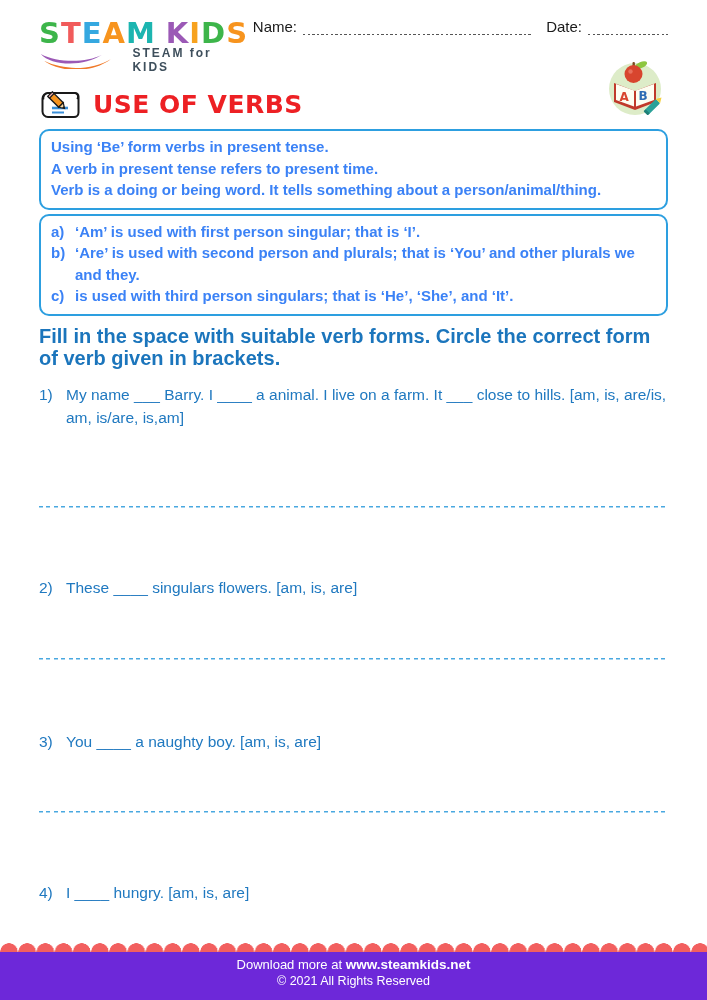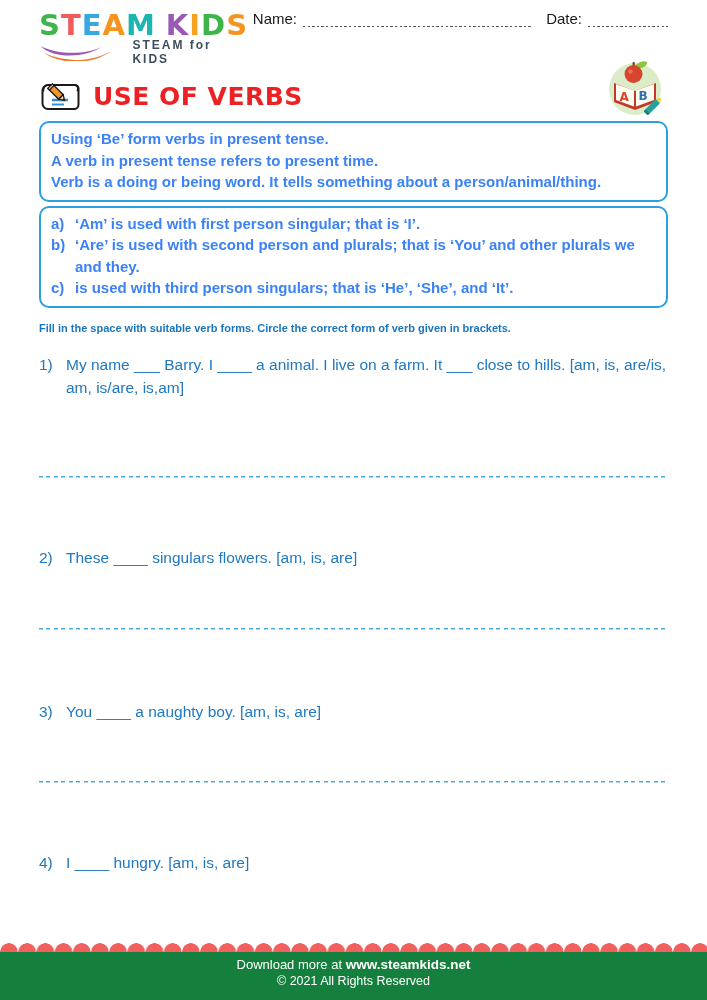--- a/index.html
+++ b/index.html
@@ -2,21 +2,21 @@
 <html><head>
 <meta charset="utf-8">
 <style>
   * { margin:0; padding:0; box-sizing:border-box; }
   html,body { background:#ffffff; }
   body { width:707px; height:1000px; font-family:"Liberation Sans","DejaVu Sans",sans-serif; position:relative; overflow:hidden; }
 
   .page { width:707px; height:1000px; position:relative; }
 
   
-  .header { display:flex; justify-content:flex-end; align-items:flex-start; padding:10px 39px 0 39px; }
+  .header { display:flex; justify-content:flex-end; align-items:flex-start; padding:18px 39px 0 39px; }
   .logo-letters { font-family:"DejaVu Sans","Liberation Sans",sans-serif; font-weight:800; font-size:29px; line-height:30px; letter-spacing:1px; white-space:pre; }
   .logo-word2 { margin-left:10px; }
   .logo-sub { display:flex; align-items:center; margin-top:-2px; }
   .logo-sub svg { display:block; }
   .tagline { font-size:12px; font-weight:bold; color:#3e4f5c; letter-spacing:2px; margin-left:6px; }
 
   .name-date { display:flex; align-items:flex-end; width:418px; margin-top:0; font-size:15px; color:#1a1a1a; }
   .nd-label { white-space:nowrap; padding-right:6px; }
   .dotline { height:13px; background:repeating-linear-gradient(90deg,#555 0 2.5px,transparent 2.5px 4.6px); background-size:100% 1.3px; background-position:left bottom; background-repeat:no-repeat; }
   .line-name { flex:1; margin-right:14px; }
@@ -30,38 +30,38 @@
   .title-row h1 { font-size:25px; font-weight:800; color:#ed2024; letter-spacing:0.5px; font-family:"DejaVu Sans","Liberation Sans",sans-serif; }
 
   
   .box { margin:7px 39px 0 39px; border:2px solid #2d9fe0; border-radius:10px; padding:5px 10px 7px 10px; color:#3b82f6; font-weight:bold; font-size:15px; line-height:21.5px; }
   .box2 { margin-top:4px; }
   .rule-row { display:flex; }
   .rule-label { width:24px; flex:0 0 24px; }
   .rule-text { flex:1; }
 
   
-  .instruction { margin:9px 39px 0 39px; color:#1b75bc; font-weight:bold; font-size:11px; line-height:22px; }
+  .instruction { margin:9px 39px 0 39px; color:#1b75bc; font-weight:bold; font-size:20px; line-height:22px; }
   .question { display:flex; margin:0 39px; color:#2079c0; font-size:15.5px; line-height:23px; }
   .q-num { width:27px; flex:0 0 27px; }
   .q-text { flex:1; }
   .q1 { margin-top:14px; }
   .q2 { margin-top:68px; }
   .q3 { margin-top:70px; }
   .q4 { margin-top:68px; }
 
   .sep { height:2px; margin:0 39px; background:repeating-linear-gradient(90deg,#49a8e0 0 4px,transparent 4px 7.5px); background-size:100% 1.5px; background-position:left center; background-repeat:no-repeat; }
   .sep1 { margin-top:77px; }
   .sep2 { margin-top:59px; }
   .sep3 { margin-top:58px; }
 
   
   .footer { position:absolute; left:0; right:0; bottom:0; }
   .scallops { height:11px; background-image:radial-gradient(circle at 9px 11px, #f25f5f 8.5px, rgba(0,0,0,0) 9px); background-size:18.2px 11px; background-repeat:repeat-x; }
-  .footer-band { background:#15803d; height:48px; color:#ffffff; text-align:center; padding-top:5px; }
+  .footer-band { background:#6d28d9; height:48px; color:#ffffff; text-align:center; padding-top:5px; }
   .footer-line1 { font-size:13px; }
   .footer-line1 .site { font-weight:bold; font-size:13.5px; }
   .footer-line2 { font-size:12.5px; margin-top:2px; }
 </style>
 </head>
 <body>
 
 <div class="page">
 
   <div class="header">

